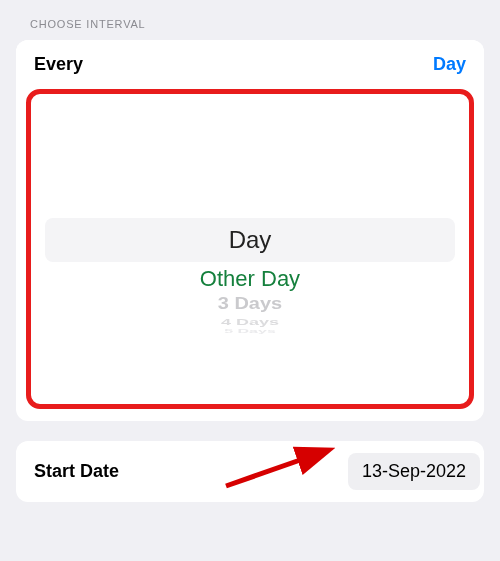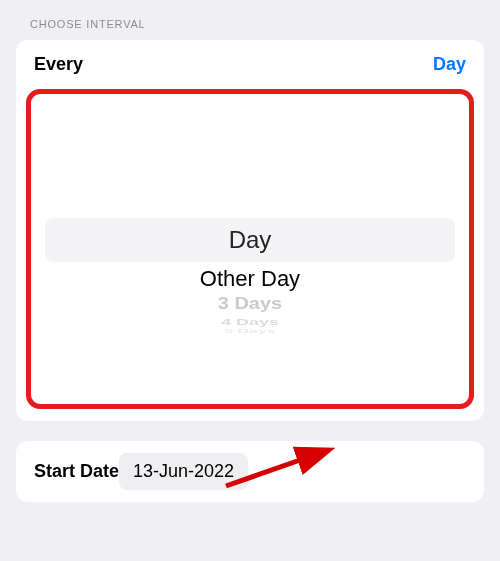--- a/index.html
+++ b/index.html
@@ -79,21 +79,21 @@
       font-weight: 500;
       color: #222;
     }
     .picker-item {
       text-align: center;
       width: 100%;
     }
     .picker-item.fade1 {
       font-size: 22px;
       font-weight: 500;
-      color: #000000;
+      color: #15803d;
       margin-top: 4px;
     }
     .picker-item.fade2 {
       font-size: 20px;
       font-weight: 600;
       color: #cacacd;
       margin-top: 0;
       transform: scaleY(0.85);
     }
     .picker-item.fade3 {
@@ -109,21 +109,21 @@
       color: #eaeaec;
       margin-top: -10px;
       transform: scaleY(0.35);
     }
     .spacer {
       height: 20px;
     }
     .start-date-row {
       display: flex;
       align-items: center;
-      justify-content: flex-start;
+      justify-content: space-between;
       padding: 12px 4px 12px 18px;
       position: relative;
     }
     .start-date-label {
       font-size: 18px;
       font-weight: 600;
       color: #000;
     }
     .date-pill {
       background: #efeff2;
@@ -162,21 +162,21 @@
       <div class="picker-item fade4">5 Days</div>
     </div>
   </div>
 </div>
 
 <div class="spacer"></div>
 
 <div class="card">
   <div class="start-date-row">
     <span class="start-date-label">Start Date</span>
-    <span class="date-pill">13-Jun-2022</span>
+    <span class="date-pill">13-Sep-2022</span>
     <svg class="arrow-svg" width="150" height="60">
       <defs>
         <marker id="arrowhead" markerWidth="8" markerHeight="8" refX="6" refY="3" orient="auto">
           <polygon points="0 0, 8 3, 0 6" fill="#d60000"></polygon>
         </marker>
       </defs>
       <line x1="5" y1="55" x2="105" y2="20" stroke="#d60000" stroke-width="5" marker-end="url(#arrowhead)"></line>
     </svg>
   </div>
 </div>

